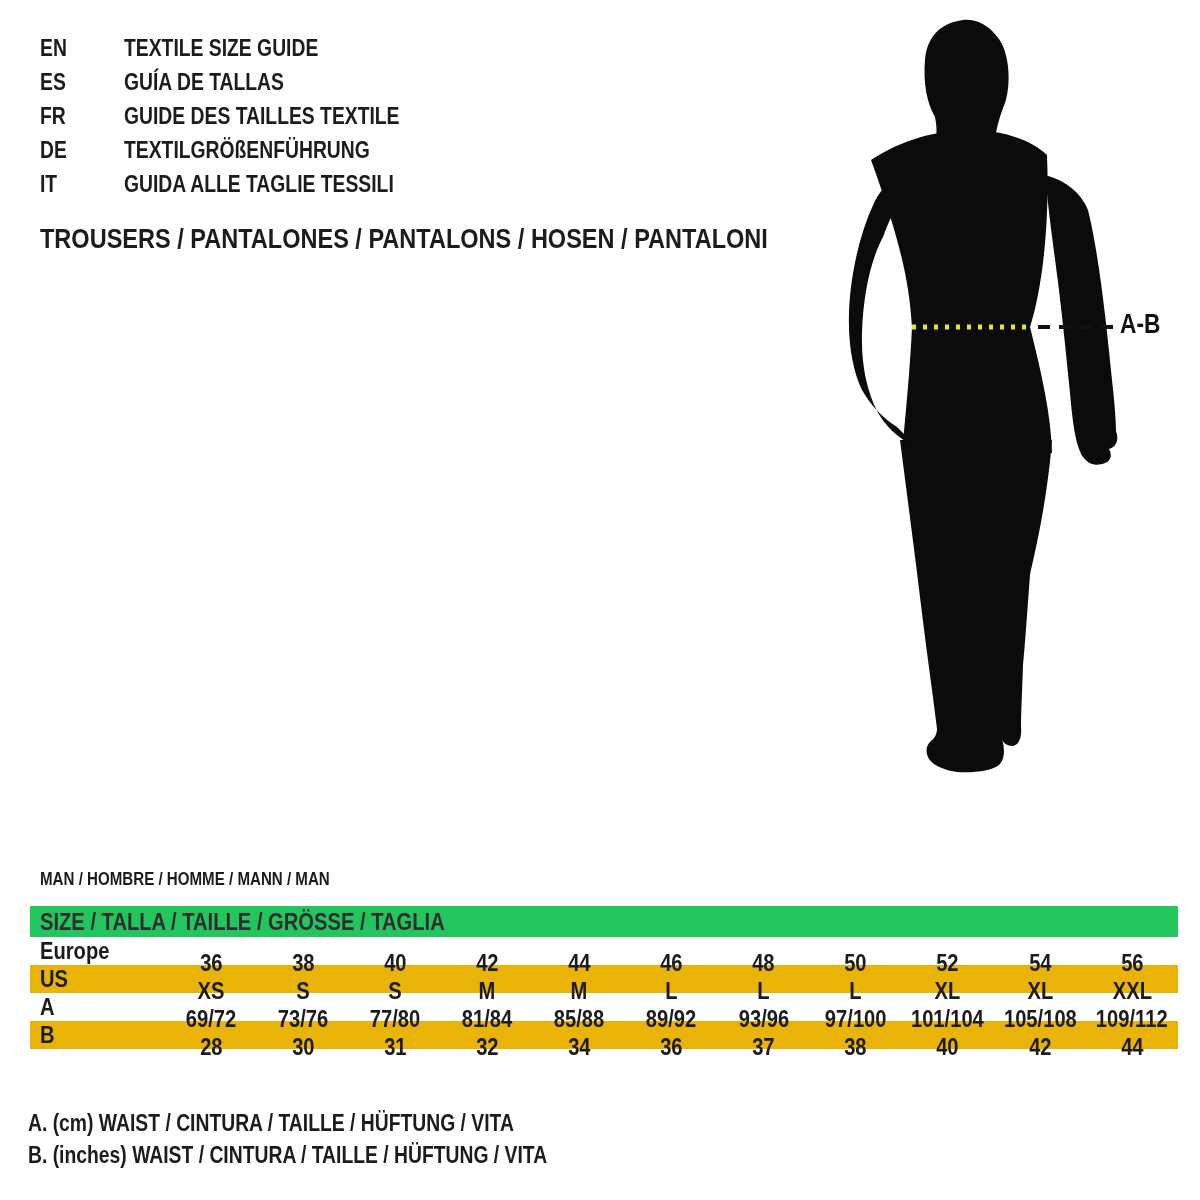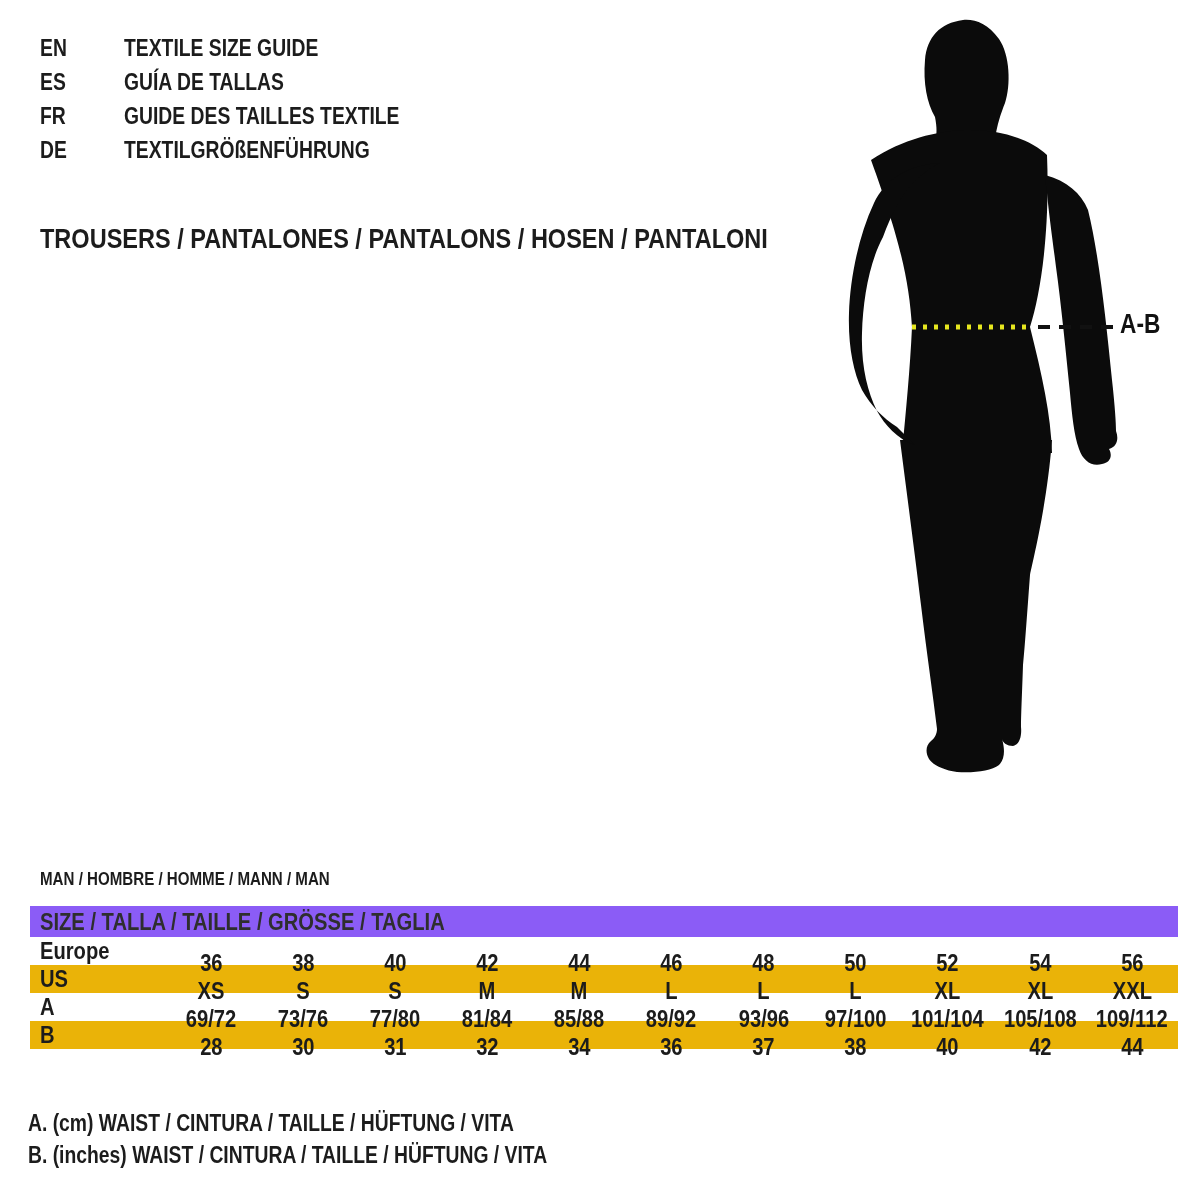--- a/index.html
+++ b/index.html
@@ -14,21 +14,21 @@
   .lang-row{display:flex;height:34px;line-height:34px;gap:7px;}
   .lang-code{width:77px;}
   .product-heading{position:absolute;left:40px;top:224px;font-size:28px;font-weight:700;line-height:30px;}
 
   .figure-wrap{position:absolute;left:845px;top:15px;width:330px;height:775px;}
   .measure-label{position:absolute;left:1120px;top:311px;font-size:27px;font-weight:700;line-height:27px;color:#111;text-align:right;}
 
   .section-heading{position:absolute;left:40px;top:865px;font-size:18px;font-weight:700;line-height:28px;}
 
   .size-table{position:absolute;left:30px;top:906px;width:1148px;font-weight:700;}
-  .t-head{height:31px;background:#8b5cf6;color:#2e2e2e;display:flex;align-items:center;
+  .t-head{height:31px;background:#22c55e;color:#2e2e2e;display:flex;align-items:center;
           padding-left:10px;font-size:24px;box-sizing:border-box;}
   .t-row{display:flex;height:28px;align-items:stretch;font-size:24px;}
   .t-row.alt{background:#eab308;}
   .t-label{width:135px;display:flex;align-items:center;padding-left:10px;box-sizing:border-box;}
   .t-cell{flex:1;display:flex;align-items:center;justify-content:center;margin-top:24px;}
 
   .notes{position:absolute;left:28px;top:1107px;font-size:23px;font-weight:700;}
   .note-line{height:32px;line-height:32px;}
 </style>
 </head>
@@ -43,20 +43,24 @@
     <div class="lang-code"><span class="cx ol">ES</span></div>
     <div class="lang-title"><span class="cx ol">GUÍA DE TALLAS</span></div>
   </div>
   <div class="lang-row">
     <div class="lang-code"><span class="cx ol">FR</span></div>
     <div class="lang-title"><span class="cx ol">GUIDE DES TAILLES TEXTILE</span></div>
   </div>
   <div class="lang-row">
     <div class="lang-code"><span class="cx ol">DE</span></div>
     <div class="lang-title"><span class="cx ol">TEXTILGRÖßENFÜHRUNG</span></div>
+  </div>
+  <div class="lang-row">
+    <div class="lang-code"><span class="cx ol">IT</span></div>
+    <div class="lang-title"><span class="cx ol">GUIDA ALLE TAGLIE TESSILI</span></div>
   </div>
 </div>
 
 <div class="product-heading">
   <span class="cx ol">TROUSERS / PANTALONES / PANTALONS / HOSEN / PANTALONI</span>
 </div>
 
 <div class="figure-wrap">
   <svg viewBox="0 0 330 775" width="330" height="775">
     <g fill="#0b0b0b" stroke="none">

